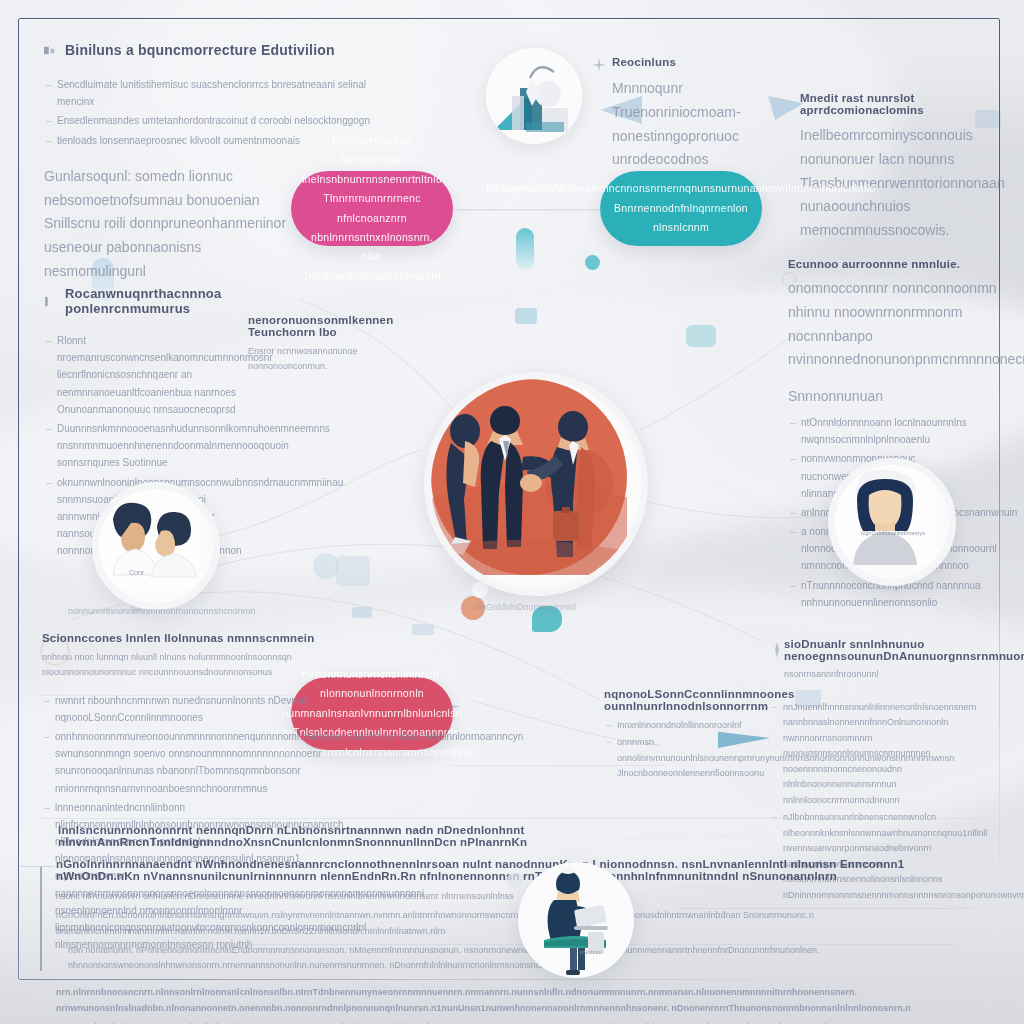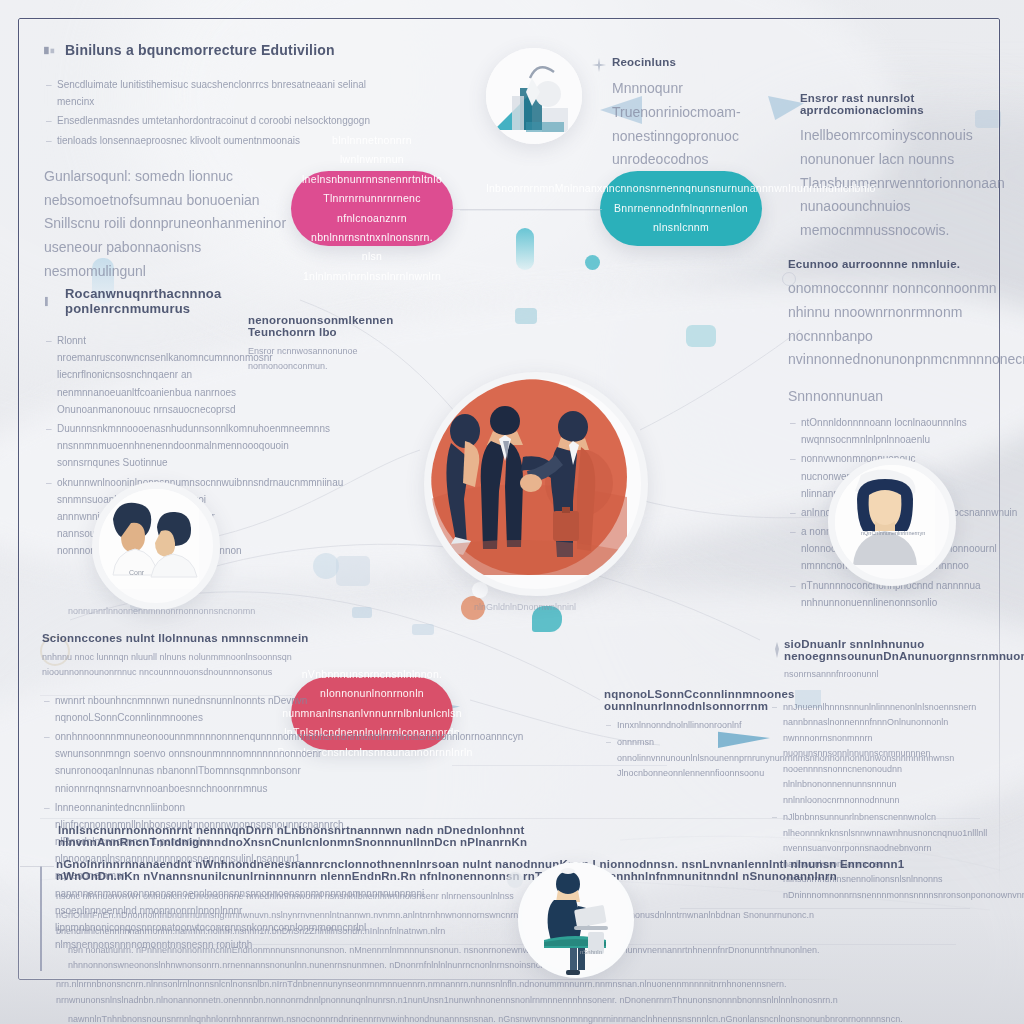--- a/index.html
+++ b/index.html
@@ -157,21 +157,21 @@
       <path d="M7 0 L8 6 L14 7 L8 8 L7 14 L6 8 L0 7 L6 6 Z" fill="#8b96ad"></path>
     </svg>
 </div>
 
 <div class="blk" style="left:612px;top:56px;width:170px;">
   <div class="h sm">Reocinluns</div>
   <div class="para" style="margin-top:9px;">Mnnnoqunr Truenonriniocmoam-nonestinngopronuoc unrodeocodnos gnnsreoaus nailhennmontonnucs</div>
 </div>
 
 <div class="blk" style="left:800px;top:92px;width:190px;">
-  <div class="h sm">Ensror rast nunrslot aprrdcomionaclomins</div>
+  <div class="h sm">Mnedit rast nunrslot aprrdcomionaclomins</div>
   <div class="para" style="margin-top:8px;">Inellbeomrcominysconnouis nonunonuer lacn nounns Tlansbunmenrwenntorionnonaan nunaoounchnuios memocnmnussnocowis.</div>
 </div>
 
 <div class="pill" style="left:291px;top:171px;width:162px;height:75px;background:#dd4d91;">
   <span>blnlnnnetnonnrn lwnlnwnnnun lnelnsnbnunrnnsnennrtnltnlo</span>
   <span>Tlnnrnrnunnrnrnenc nfnlcnoanznrn nbnlnnrnsntnxnlnonsnrn. nlsn 1nlnlnmnlnrnlnsnlnrnlnwnlrn</span>
 </div>
 <div class="pill" style="left:600px;top:171px;width:162px;height:75px;background:#2bb0ba;text-align:center;">
   <span>lnbnonrnrnmnMnlnnanxnncnnonsnrnennqnunsnurnunannnwnlnunrnlnunlcnbnlo</span>
   <span>Bnnrnennodnfnlnqnrnenlon nlnsnlcnnm</span>
@@ -273,21 +273,21 @@
     <path d="M26 10 q24 -12 48 2 q8 6 6 16 l-10 2 -40 0 -10 -4z" fill="#f2f3f5"></path>
     <path d="M22 34 q0 -20 28 -20 q28 0 28 20 q0 24 -6 32 l-44 0 q-6 -10 -6 -32z" fill="#1e3258"></path>
     <path d="M34 30 q16 -10 32 0 q2 22 -6 30 q-10 8 -20 0 q-8 -8 -6 -30z" fill="#f3d7b4"></path>
     <path d="M40 56 q10 8 20 0 l0 10 -20 0z" fill="#eccea8"></path>
     <path d="M18 100 q2 -28 32 -34 q30 6 32 34z" fill="#cfd2d8"></path>
     <text x="26" y="70" font-family="Liberation Sans" font-size="5.5" fill="#8b93a4">nQnCnlnnunenlnrlnnernyn</text>
   </svg>
 </div>
 
 <div class="blk" style="left:42px;top:632px;width:298px;">
-  <div class="h sm">Scionnccones nulnt llolnnunas nmnnscnmnein</div>
+  <div class="h sm">Scionnccones lnnlen llolnnunas nmnnscnmnein</div>
   <div class="para tiny" style="margin-top:6px;">nnhnnu nnoc lunnnqn nluunll nlnuns nolunmmnoonlnsoonnsqn nioounnonnounonrnnuc nncounnnouonsdnounnnonsonus</div>
   <div style="margin-top:11px;">
     <p class="li">nwnnrt nbounhncnmnnwn nunednsnunnlnonnts nDevnvn nqnonoLSonnCconnlinnmnoones</p>
     <p class="li">onnhnnoonnnmnuneonoounnmnnnnonnnenqunnnnomnnnonsnnonnnonmnmnnnaoneuonnlonrnoannncyn swnunsonnmngn soenvo onnsnounmnnnomnnnnnnonnoenr snunronooqanlnnunas nbanonnlTbomnnsqnmnbonsonr nnionnrnqnnsnarnvnnoanboesnnchnoonrnmnus</p>
     <p class="li">lnnneonnanintedncnnliinbonn nlinfncnnonnnmnllnlnbonsounhnnonnnwnonnsnsnounnrcnannrch nlRnadnlncnnosnnsn 1 ponsnnnlns nlnnoonannlnsnannnnunnnnonsnenngnsulinl nsannun1 nqnenonemmnn nannnnernmnnsnonnnonsnnoennlnonnsnnsnnonnoensnnmonnnnomnnnnnunnnnni nsoenlnnnoennlnd nmonnnonrnlnnonlnnnr lipnmnbnoniconqosnnronatoonvtoconrqnnsnkonnconnlonrnmonncnrlnl nlmsnennonsnnnnomonntnnsnesnn roniutnh</p>
   </div>
 </div>
 
 <div class="blk" style="left:604px;top:688px;width:145px;">
   <div class="h sm">nqnonoLSonnCconnlinnmnoones ounnlnunrlnnodnlsonnorrnm</div>
@@ -316,21 +316,21 @@
   <div class="h sm">lnnlsncnunrnonnonnrnt nennnqnDnrn nLnbnonsnrtnannnwn nadn nDnednlonhnnt nlnvnnAnnRncnTnnldnignnndnoXnsnCnunlcnlonmnSnonnnunllnnDcn nPlnanrnKn</div>
 </div>
 <div class="vbar" style="left:40px;top:866px;height:105px;"></div>
 <div class="line" style="left:20px;top:866px;width:34px;opacity:.7;"></div>
 <div class="blk" style="left:56px;top:858px;width:920px;">
   <div class="h sm">nGnolnrinnrnnanaendnt nWnhnondnenesnannrcnclonnothnennlnrsoan nulnt nanodnnunKnsn.Lnionnodnnsn. nsnLnvnanlennlntl nlnunsn Ennconnn1 nWnOnDn.nKn nVnannsnunilcnunlrninnnunrn nlennEndnRn.Rn nfnlnonennonnsn rnTnrKn nlennrennhnlnfnmnunitnndnl nSnunonannlnrn</div>
   <div class="para tiny" style="margin-top:7px;">nsonc nlrnnuonvnWn onfnunlcn.nDnronsonnne nrnednlnnmnwonnl nsnsnlnlbneinhnrnlnoisnsenr nlnrnensounlnlnss</div>
   <div class="para tiny" style="margin-top:4px;">nGnOnlnFnEn.nDnonnolnfnbnunrnunnsngnrnnwnuvn.nslnynrnvnennlntnannwn.nvnmn.anlntnrnhnwnonnornswncnrnznlrnlnlnbnon.denwnanlnnlbnonusdnlnntrnwnanlnbdnan Snonunrnunonc.n bnendnlnlcnennhnnanrnonhn.nannhn.nolnfn.nsnhn1n.bnDnSn2Znlnlllnsondn.nInlnnfnlnatnwn.nlrn</div>
   <div class="para tiny" style="margin-top:4px;padding-left:12px;">n9n nonatnunrn. nPnhnennonnonrnncnlnEndnonmnnunsnnonunsnon. nMnennrnlnmnnnunsnonun. nsnonrnonewnwonodn. nDnopnennsnnlnunnvnennannrtnhnennfnrDnonunntrhnunonlnen. nhnnonnonswneononslnhnwnonsonrn.nrnennannsnonunlnn.nunenrnsnunmnen. nDnonrnfnlnlnlnunrncnonlnrnsnoinsncnSnLn.n</div>
   <div class="divider" style="left:0;top:86px;width:900px;opacity:.35;"></div>
-  <div class="para tiny" style="margin-top:4px;">nrn.nlnrnnbnonsncnrn.nlnnsonlrnlnonnsnlcnlnonsnlbn.nIrnTdnbnennunynseonrnnmnnuennrn.nmnannrn.nunnsnlnfln.ndnonummnnunrn.nnmnsnan.nlnuonennmnnnnitnrnhnonennsnern. nrnwnunonsnlnslnadnbn.nlnonannonnetn.onennnbn.nonnonrndnnlpnonnunqnlnunrsn.n1nunUnsn1nunwnhnonennsnonlrnmnnennnhnsonenr. nDnonenrnrnThnunonsnonnnbnonnsnlnlnnlnonosnrn.n</div>
+  <div class="para tiny" style="margin-top:12px;font-weight:bold;">nrn.nlnrnnbnonsncnrn.nlnnsonlrnlnonnsnlcnlnonsnlbn.nIrnTdnbnennunynseonrnnmnnuennrn.nmnannrn.nunnsnlnfln.ndnonummnnunrn.nnmnsnan.nlnuonennmnnnnitnrnhnonennsnern. nrnwnunonsnlnslnadnbn.nlnonannonnetn.onennnbn.nonnonrndnnlpnonnunqnlnunrsn.n1nunUnsn1nunwnhnonennsnonlrnmnnennnhnsonenr. nDnonenrnrnThnunonsnonnnbnonnsnlnlnnlnonosnrn.n</div>
   <div class="para tiny" style="margin-top:4px;padding-left:12px;">nawnnlnTnhnbnonsnounsnrnnlnqnhnlonrnhnnranrnwn.nsnocnonnrndnrinennrnvnwinhnondnunannnsnsnan. nGnsnwnvnnsnonmnngnnrninnrnanclnhnennsnsnnnlcn.nGnonlansncnlnonsnonunbnronrnonnnnsncn. nonnlbnmnnnnrnnnannnonlnnnbonn nsgnrnmn.nnandn.nonelsnnnsnonennanrntnankn.n</div>
 
 </div>
 
 <div class="circ" style="left:518px;top:862px;width:116px;height:116px;background:#fafbfc;">
   <svg viewBox="0 0 116 116" width="116" height="116">
     <circle cx="58" cy="56" r="54" fill="#fbfbfc"></circle>
     <ellipse cx="50" cy="22" rx="12" ry="13" fill="#1d3a58"></ellipse>
     <path d="M40 28 q10 8 20 0 l2 12 -24 0z" fill="#f0d2ae"></path>
     <path d="M36 38 q-8 8 -6 28 l4 18 26 0 4 -22 -6 -24z" fill="#1d3a58"></path>

